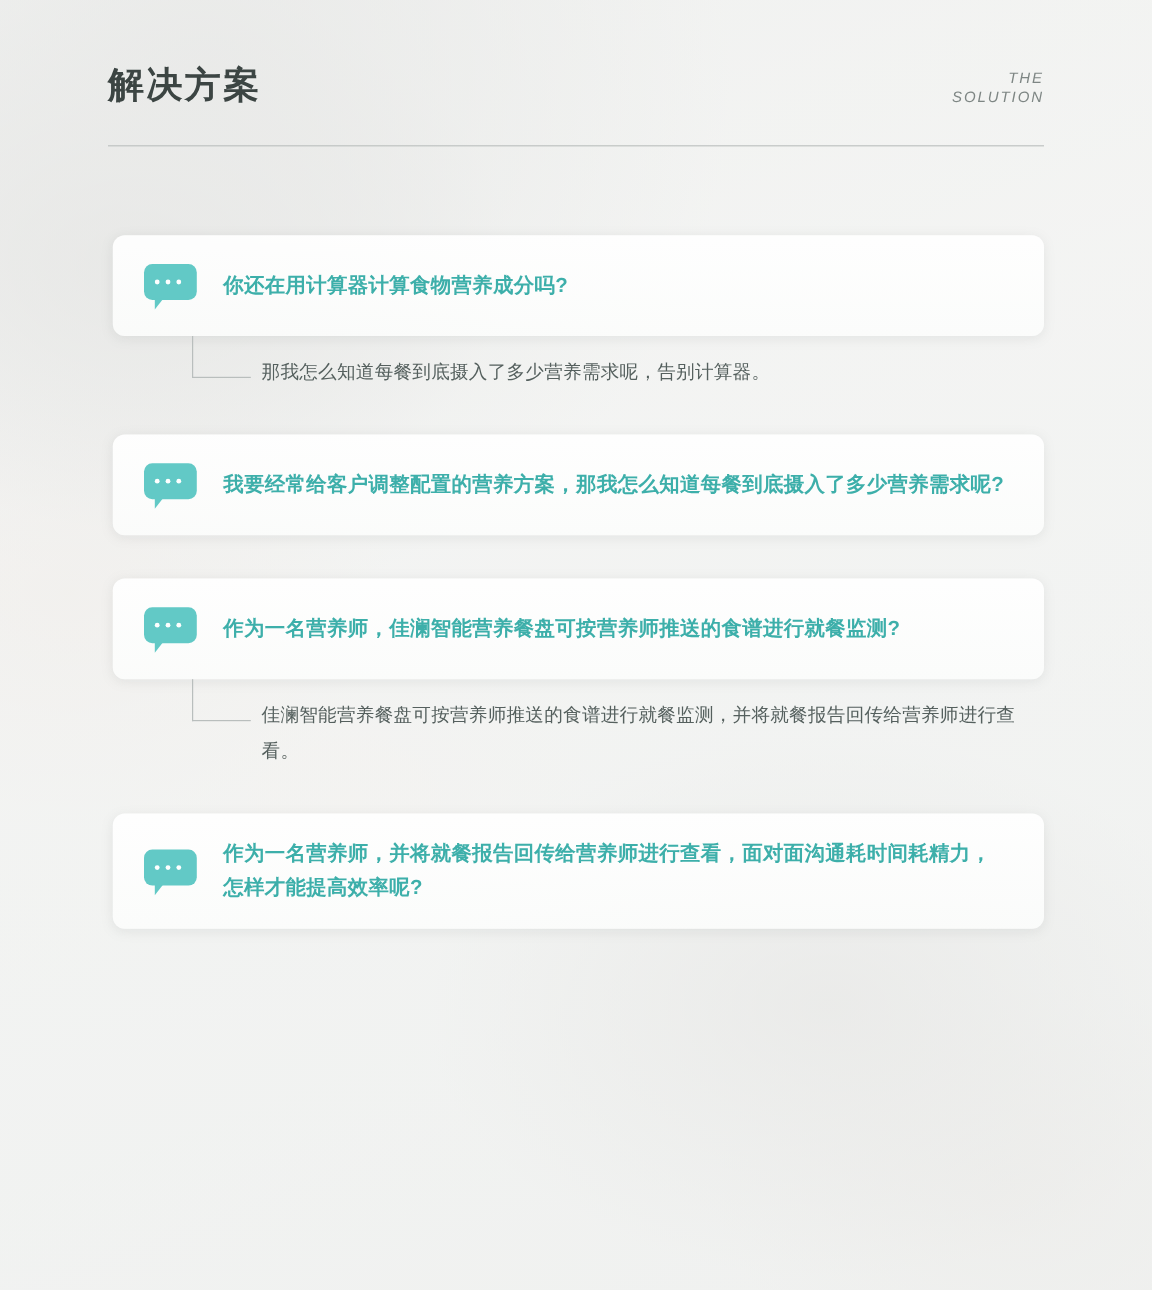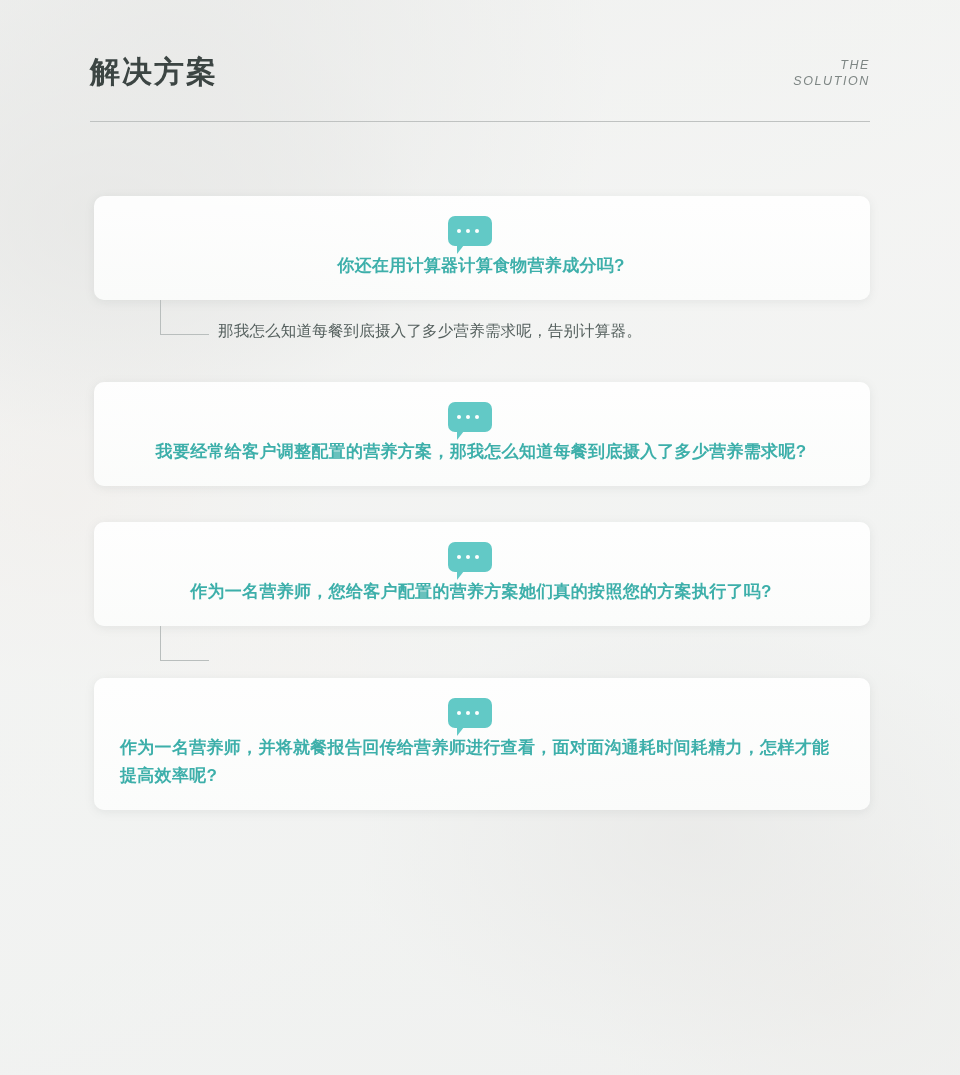--- a/index.html
+++ b/index.html
@@ -79,21 +79,20 @@
     position: relative;
     margin: 0 90px 0 94px;
     background: linear-gradient(180deg, rgba(255,255,255,0.93) 0%, rgba(252,253,252,0.88) 100%);
     border-radius: 10px;
     box-shadow: 0 2px 10px rgba(120,130,128,0.13);
     display: flex;
     align-items: center;
     padding: 20px 28px 20px 26px;
     box-sizing: border-box;
     min-height: 84px;
-    flex-direction: column;
   }
   .bubble-icon {
     flex: 0 0 auto;
     width: 44px;
     height: 36px;
     margin-right: 22px;
     position: relative;
   }
   .bubble-icon .body {
     width: 44px;
@@ -219,24 +218,25 @@
       <div class="bubble-icon">
         <div class="body">
           <div class="dots">
               <i></i>
               <i></i>
               <i></i>
             </div>
         </div>
         <div class="tail"></div>
       </div>
-      <div class="qtext">作为一名营养师，您给客户配置的营养方案她们真的按照您的方案执行了吗?</div>
+      <div class="qtext">作为一名营养师，佳澜智能营养餐盘可按营养师推送的食谱进行就餐监测?</div>
     </div>
     <div class="answer-wrap">
       <div class="elbow"></div>
+      <div class="atext">佳澜智能营养餐盘可按营养师推送的食谱进行就餐监测，并将就餐报告回传给营养师进行查看。</div>
     </div>
   </div>
 
   <div class="spacer-1"></div>
 
   <div class="block">
     <div class="qcard">
       <div class="bubble-icon">
         <div class="body">
           <div class="dots">

